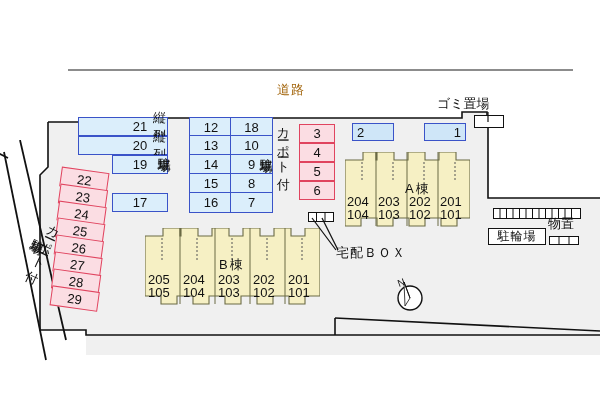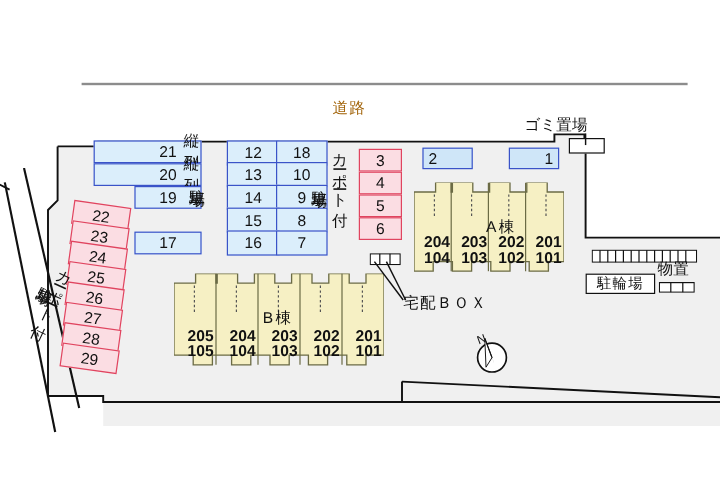--- a/index.html
+++ b/index.html
@@ -33,22 +33,22 @@
   .tandem .num{width:34px;text-align:center;padding-left:48px;}
   .tandem .jp{flex:1;text-align:center;letter-spacing:1px;}
 
   
   .vtext{writing-mode:vertical-rl;text-orientation:upright;
          font-size:13px;color:#111;line-height:1.05;letter-spacing:1px;}
 
   
   .bldg{position:absolute;}
   .bldg svg{display:block;}
-  .unit{position:absolute;font-size:13px;color:#111;text-align:right;
-        line-height:1.02;white-space:nowrap;font-weight:bold;}
+  .unit{position:absolute;font-size:13px;color:#111;text-align:left;
+        line-height:1.02;white-space:nowrap;}
   .bname{position:absolute;font-size:13px;color:#111;letter-spacing:2px;}
   .lbl13{font-size:13px;color:#111;white-space:nowrap;}
   .boxlbl{border:1px solid #111;background:#fff;font-size:12px;
           display:flex;align-items:center;justify-content:center;
           letter-spacing:1px;color:#111;}
   .plainbox{border:1.5px solid #111;background:#fff;}
   .hatch svg{display:block;}
   .compass svg{display:block;}
   .leader svg{display:block;position:absolute;}
 </style>

